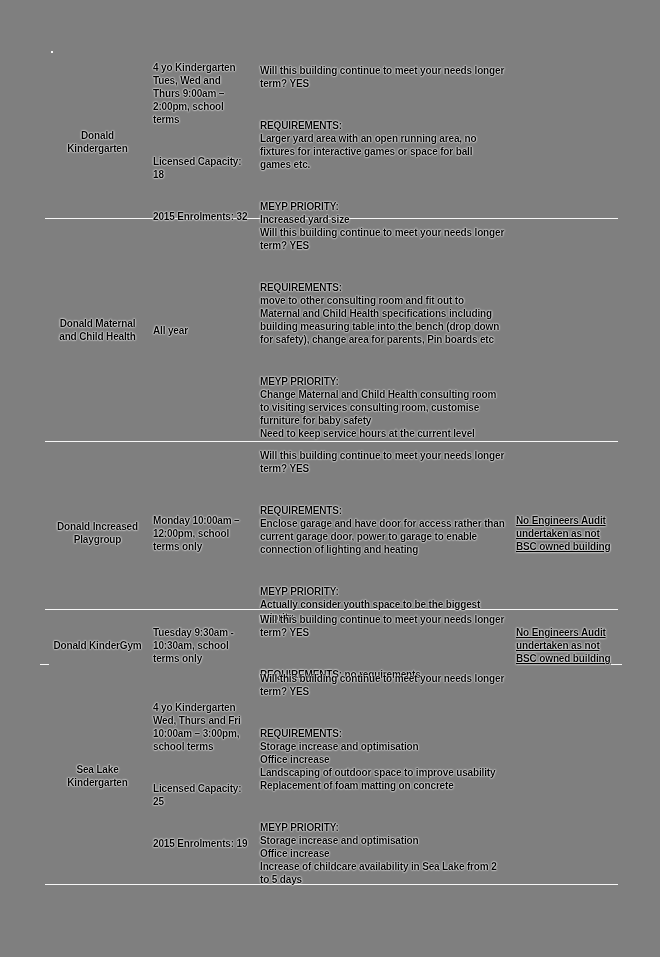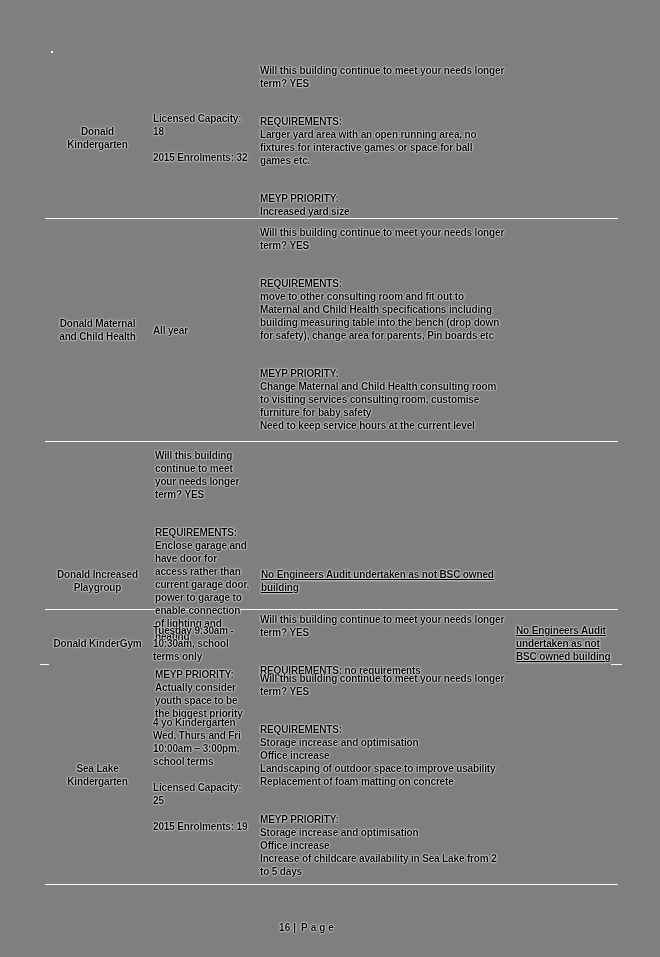--- a/index.html
+++ b/index.html
@@ -16,25 +16,25 @@
   }
   .r0{height:162px}.r1{height:223px}.r2{height:168px}
   .r3{height:55px;border-bottom:none}
   .r4{height:220px}
   .cell{
     display:flex;flex-direction:column;box-sizing:border-box;
     font-size:10px;line-height:13px;letter-spacing:-0.15px;
   }
   .c1{justify-content:center;text-align:center;padding:0 7px;}
   .c2{justify-content:center;text-align:left;padding:2px 5px 2px 3px;}
-  .c3{justify-content:flex-start;text-align:left;padding:7px 5px 0 5px;gap:12px;}
+  .c3{justify-content:flex-start;text-align:left;padding:7px 5px 0 5px;}
   .r3 .c3{padding-top:3px;}
   .c4{justify-content:center;text-align:left;padding:2px 4px 2px 6px;text-decoration:underline;}
   .para{white-space:pre-line;margin:0;}
-  .para + .para{margin-top:13px;}
+  .para + .para{margin-top:29px;}
   .tick{position:absolute;background:#f7f7f7;}
   .tick-left{left:40px;top:664px;width:9px;height:1px;}
   .tick-right{left:611px;top:664px;width:11px;height:1px;}
   .corner-dot{left:51px;top:51px;width:2px;height:2px;}
   .footer{
     position:absolute;left:0;top:922px;width:616px;text-align:center;
     font-size:10px;letter-spacing:0;
   }
   .footer .spaced{letter-spacing:3px;margin-left:2px;}
   .footer .sep{margin:0 3px;}
@@ -46,20 +46,21 @@
 
   <div class="tick corner-dot"></div>
 
   <div class="table">
 
     <div class="row r0">
       <div class="cell c1">
         <p class="para glow">Donald Kindergarten</p>
       </div>
       <div class="cell c2">
+        <p class="para glow">4 yo Kindergarten Tues, Wed and Thurs 9:00am – 2:00pm, school terms</p>
         <p class="para glow">Licensed Capacity: 18</p>
         <p class="para glow">2015 Enrolments: 32</p>
       </div>
       <div class="cell c3">
         <p class="para glow">Will this building continue to meet your needs longer term? YES</p>
         <p class="para glow">REQUIREMENTS:
 Larger yard area with an open running area, no fixtures for interactive games or space for ball games etc.</p>
         <p class="para glow">MEYP PRIORITY:
 Increased yard size</p>
       </div>
@@ -84,20 +85,23 @@
 Need to keep service hours at the current level</p>
       </div>
       <div class="cell c4">
         <p class="para glow"></p>
       </div>
     </div>
 
     <div class="row r2">
       <div class="cell c1">
         <p class="para glow">Donald Increased Playgroup</p>
+      </div>
+      <div class="cell c2">
+        <p class="para glow">Monday 10:00am – 12:00pm, school terms only</p>
       </div>
       <div class="cell c3">
         <p class="para glow">Will this building continue to meet your needs longer term? YES</p>
         <p class="para glow">REQUIREMENTS:
 Enclose garage and have door for access rather than current garage door, power to garage to enable connection of lighting and heating</p>
         <p class="para glow">MEYP PRIORITY:
 Actually consider youth space to be the biggest priority</p>
       </div>
       <div class="cell c4">
         <p class="para glow">No Engineers Audit undertaken as not BSC owned building</p>
@@ -144,17 +148,14 @@
       <div class="cell c4">
         <p class="para glow"></p>
       </div>
     </div>
 
   </div>
 
   <div class="tick tick-left"></div>
   <div class="tick tick-right"></div>
 
-  <div class="footer glow">
-    <span>16</span><span class="sep">|</span><span class="spaced">Page</span>
-  </div>
 
 </div>
 
 </body></html>

